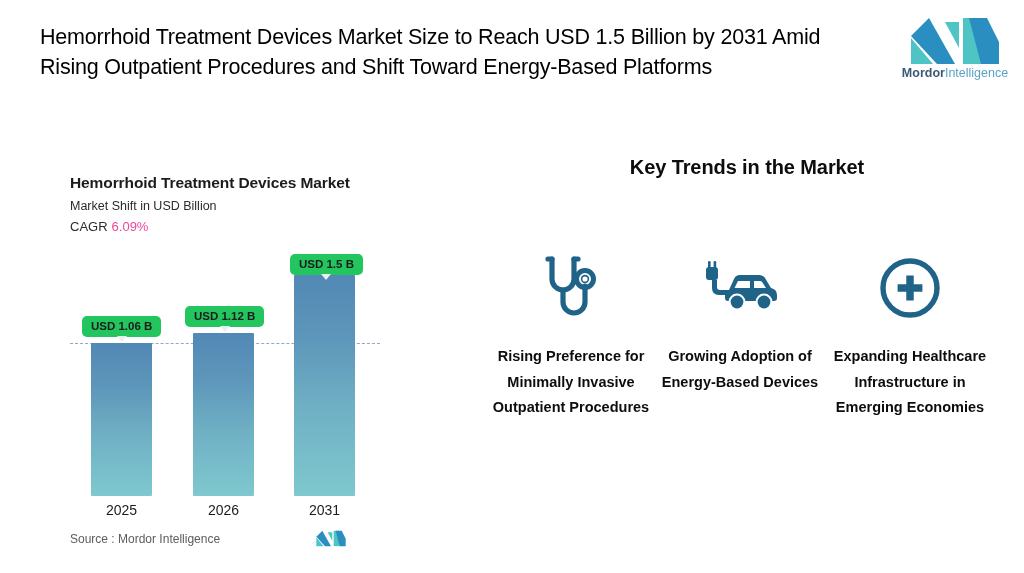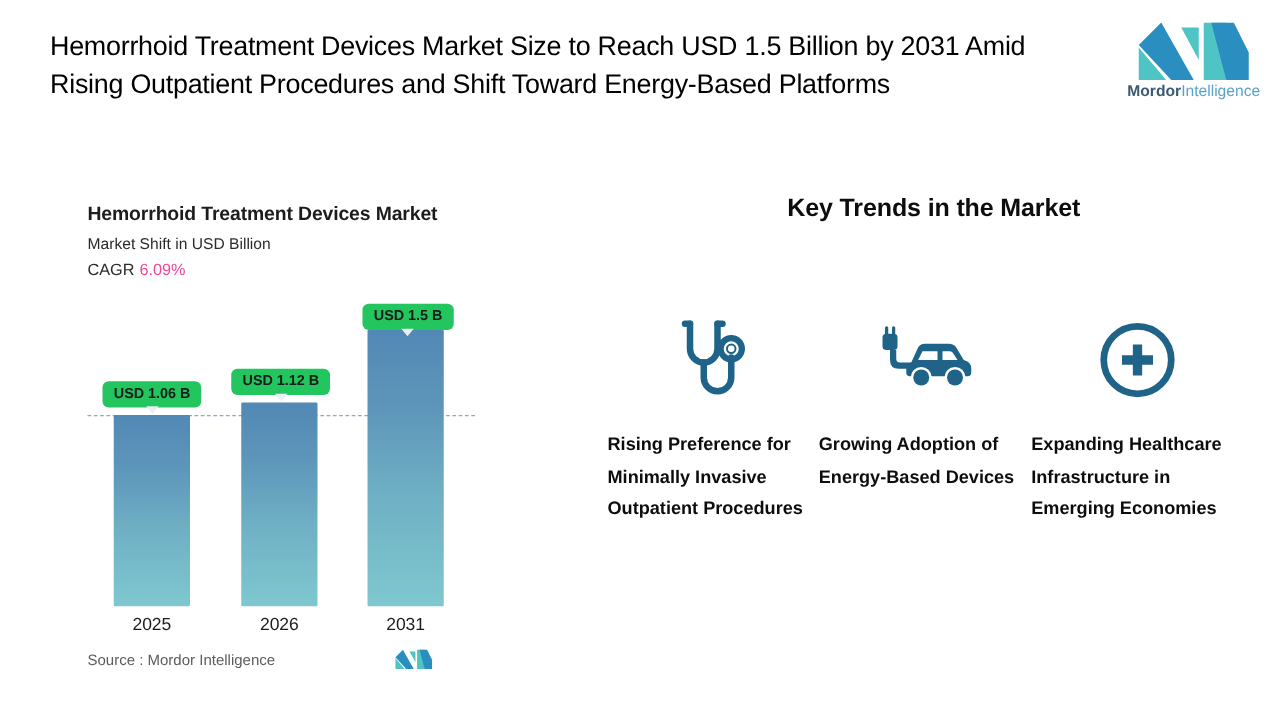--- a/index.html
+++ b/index.html
@@ -56,21 +56,21 @@
     color: #3a5a73;
   }
   #brand-logo .wordmark .w2 {
     color: #5aa3c8;
   }
 
   
   #chart-panel {
     position: absolute;
     left: 0;
-    top: 139px;
+    top: 150px;
     width: 470px;
     height: 420px;
     padding-left: 13px;
   }
   #chart-title {
     position: absolute;
     left: 70px;
     top: 24px;
     font-size: 15.5px;
     font-weight: bold;
@@ -192,21 +192,21 @@
     text-align: center;
     font-size: 20px;
     font-weight: bold;
     color: #0d0d0d;
     letter-spacing: -0.1px;
   }
   .trend-col {
     position: absolute;
     top: 100px;
     width: 170px;
-    text-align: left;
+    text-align: center;
   }
   .col-1 { left: 16px; }
   .col-2 { left: 185px; }
   .col-3 { left: 355px; }
 
   .trend-icon {
     height: 76px;
     display: flex;
     align-items: center;
     justify-content: center;

